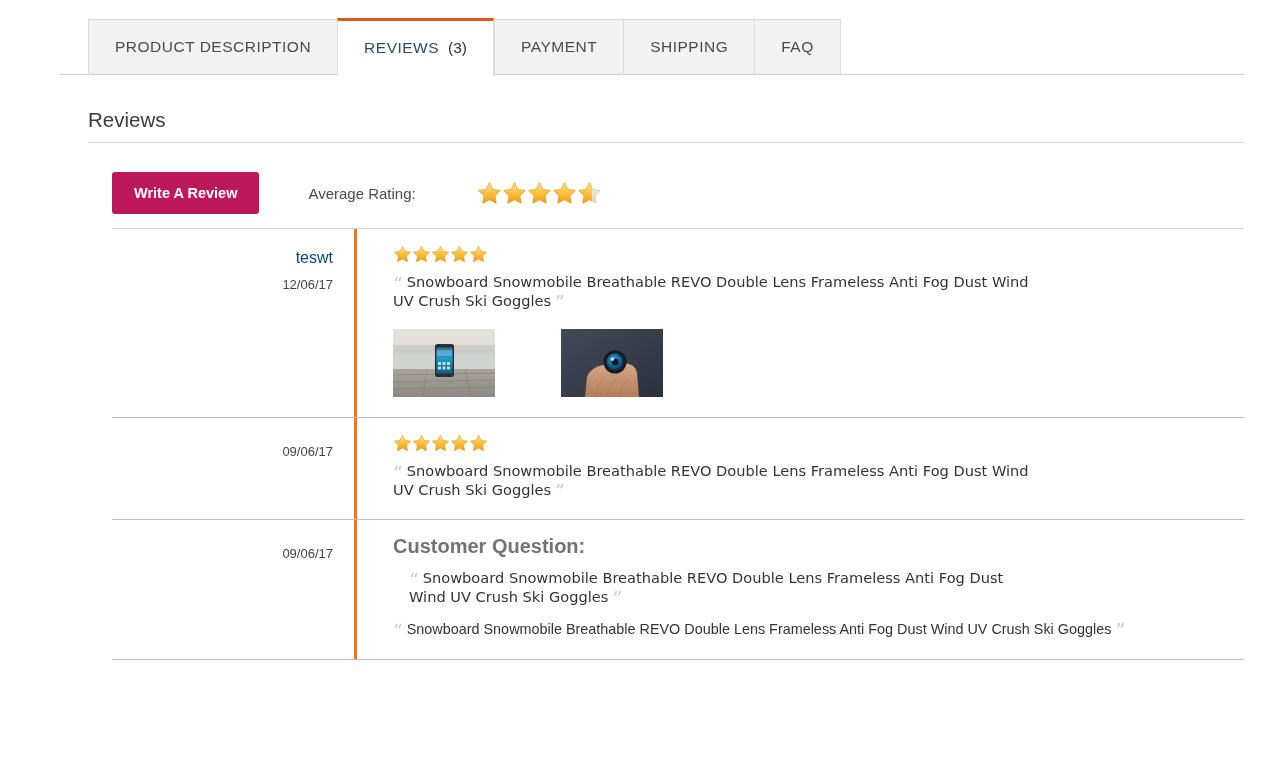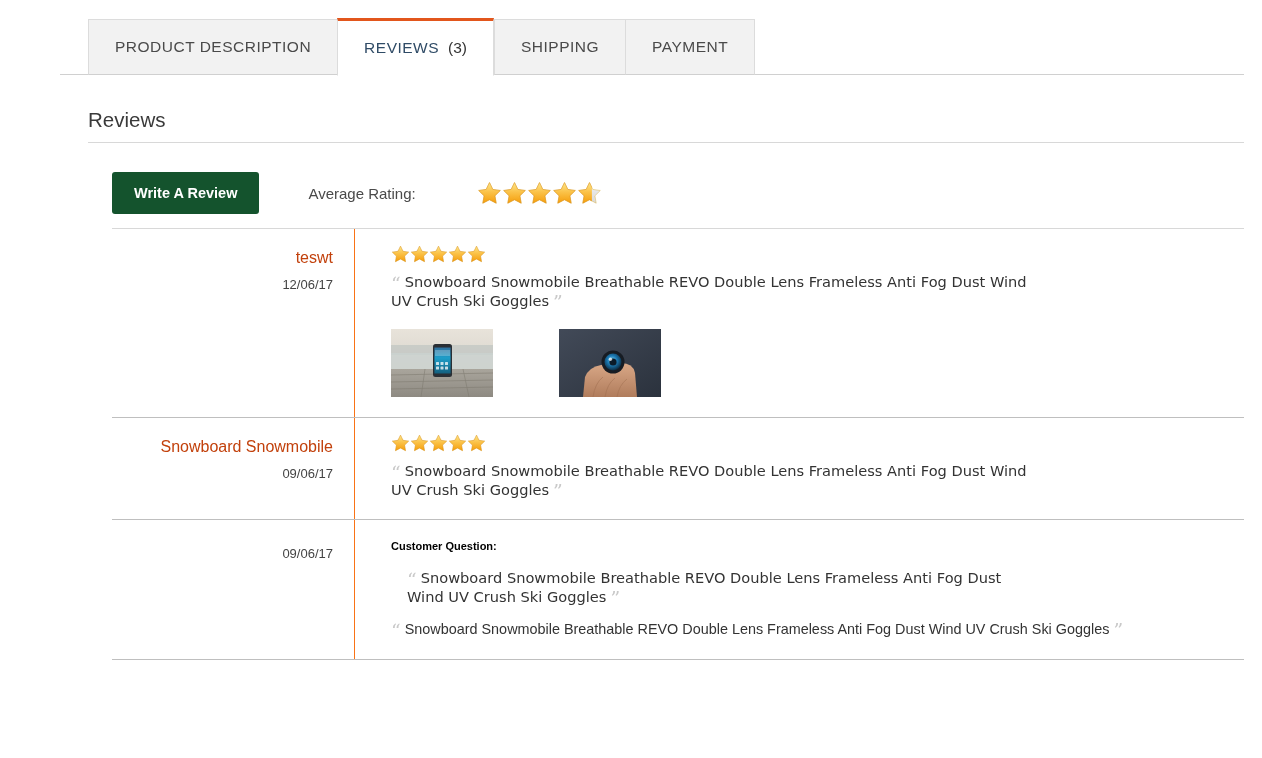--- a/index.html
+++ b/index.html
@@ -103,21 +103,21 @@
   
   .action-row {
     position: absolute;
     left: 112px;
     top: 172px;
     display: flex;
     align-items: center;
     width: 1146px;
   }
   .btn-write {
-    background: #14532d;
+    background: #be185d;
     color: #ffffff;
     font-weight: bold;
     font-size: 14.5px;
     border: none;
     border-radius: 3px;
     padding: 0 22px;
     height: 42px;
     line-height: 42px;
     cursor: pointer;
     font-family: "Liberation Sans", sans-serif;
@@ -156,35 +156,35 @@
     padding: 0;
   }
   .review-row.last { border-bottom: 1px solid #bfbfbf; }
   .rev-left {
     width: 242px;
     flex: 0 0 242px;
     text-align: right;
     padding: 18px 21px 10px 0;
   }
   .rev-author {
-    color: #c2410c;
+    color: #0c4a6e;
     font-size: 16px;
     line-height: 22px;
     cursor: pointer;
     display: inline-block;
   }
   .rev-date {
     color: #444;
     font-size: 13px;
     line-height: 20px;
     margin-top: 6px;
   }
   .rev-right {
     flex: 1;
-    border-left: 1px solid #f97316;
+    border-left: 3px solid #f97316;
     padding: 16px 0 20px 36px;
     min-height: 100px;
   }
   .rev-stars { margin-bottom: 9px; }
 
   .quote-text {
     font-family: "DejaVu Sans", sans-serif;
     font-size: 14.6px;
     line-height: 19px;
     color: #333333;
@@ -206,23 +206,23 @@
     width: 102px;
     height: 68px;
     margin-right: 66px;
     overflow: hidden;
     cursor: pointer;
     display: block;
   }
 
   
   .qa-heading {
-    font-size: 11px;
+    font-size: 20px;
     font-weight: bold;
-    color: #000000;
+    color: #737373;
     line-height: 20px;
   }
   .qa-body { margin-top: 12px; padding-left: 16px; }
   .qa-reply-heading { margin-top: 29px; }
   .qa-reply-body {
     margin-top: 13px;
     font-family: "Liberation Sans", sans-serif;
     font-size: 14.4px;
     line-height: 20px;
     color: #333;
@@ -237,24 +237,27 @@
     <div class="tabbar-rule"></div>
     <div class="tabs" id="tabs">
         <div class="tab">
           <span class="lbl-main">PRODUCT DESCRIPTION</span>
         </div>
         <div class="tab active">
           <span class="lbl-main">REVIEWS</span>
           <span class="lbl-count">(3)</span>
         </div>
         <div class="tab">
+          <span class="lbl-main">PAYMENT</span>
+        </div>
+        <div class="tab">
           <span class="lbl-main">SHIPPING</span>
         </div>
         <div class="tab">
-          <span class="lbl-main">PAYMENT</span>
+          <span class="lbl-main">FAQ</span>
         </div>
       </div>
   </div>
 
   <div class="section-head">
     <div class="section-title">Reviews</div>
     <div class="section-rule"></div>
   </div>
 
   <div class="action-row">
@@ -540,21 +543,20 @@
                 </g>
                 <circle cx="54" cy="33" r="11.5" fill="#171c23"></circle>
                 <circle cx="54" cy="33" r="8.5" fill="url(#td-lens)"></circle>
                 <circle cx="54" cy="33" r="3.6" fill="#0b1b28"></circle>
                 <circle cx="51.4" cy="30.2" r="1.7" fill="#ffffff" opacity="0.75"></circle>
               </svg></div>
           </div></div>
       </div>
       <div class="review-row">
         <div class="rev-left">
-          <div><a class="rev-author">Snowboard Snowmobile</a></div>
           <div class="rev-date">09/06/17</div>
         </div>
         <div class="rev-right"><div class="rev-stars stars">
             <svg class="star-sm" viewBox="0 0 24 24" xmlns="http://www.w3.org/2000/svg">
               <defs>
                 <linearGradient id="sg10g" x1="0" y1="0" x2="0" y2="1">
                   <stop offset="0%" stop-color="#fde68a"></stop>
                   <stop offset="45%" stop-color="#fbc34a"></stop>
                   <stop offset="100%" stop-color="#f59e0b"></stop>
                 </linearGradient>

